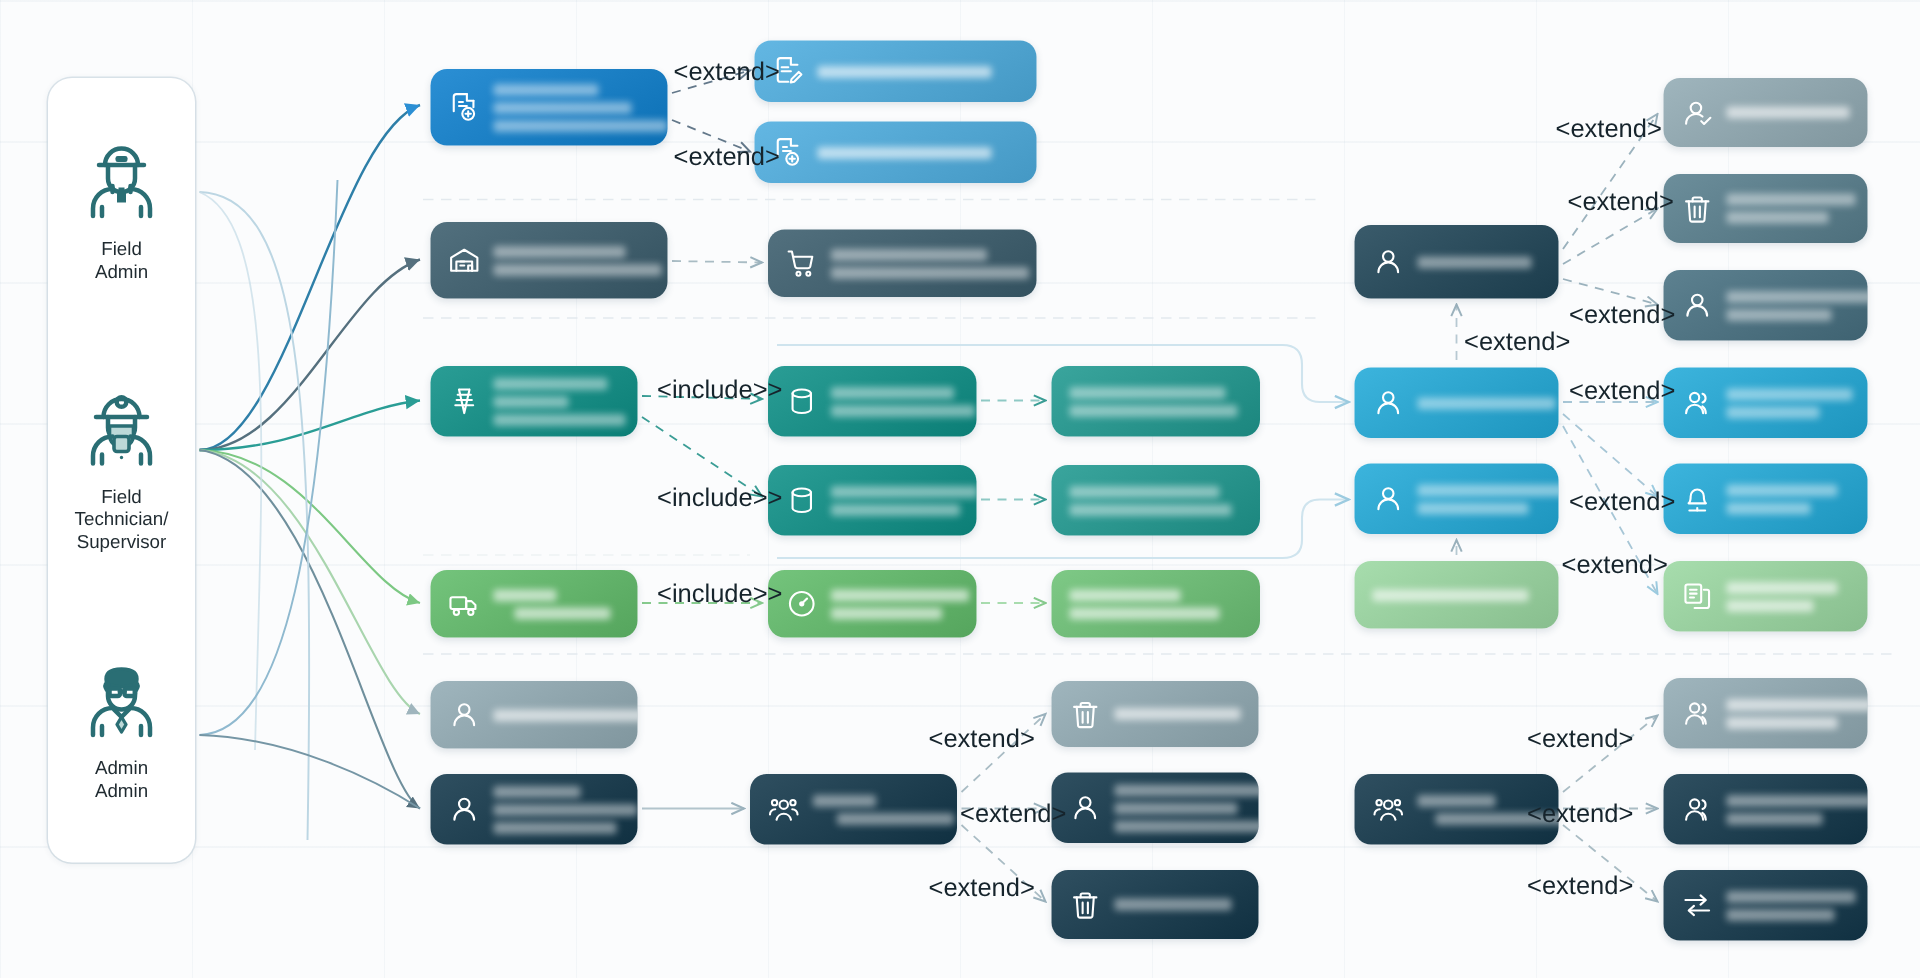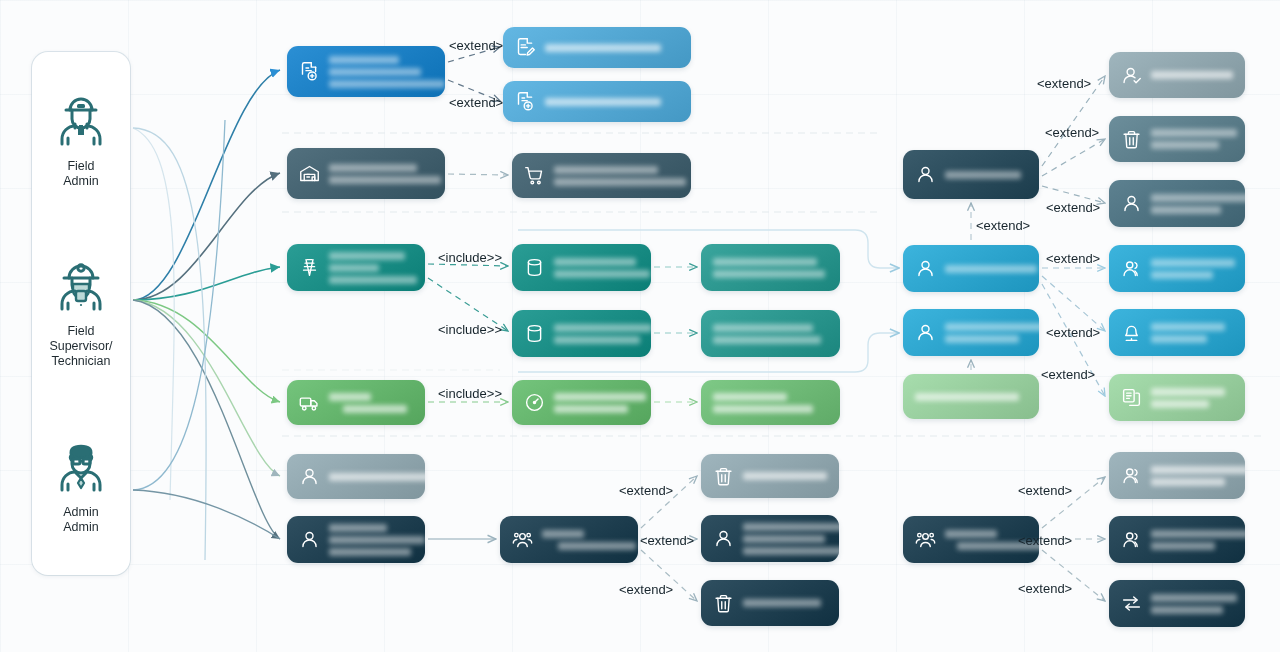--- a/index.html
+++ b/index.html
@@ -42,21 +42,21 @@
     z-index:4;overflow:hidden;
   }
   .uc .ico{flex:0 0 auto;display:flex;align-items:center;justify-content:center;}
   .uc .ico svg{display:block;}
   .uc .txt{flex:1 1 auto;display:flex;flex-direction:column;gap:4px;justify-content:center;}
   
   .bar{height:8px;border-radius:2px;background:rgba(255,255,255,.46);filter:blur(2.6px);}
   .bar.l{background:rgba(255,255,255,.62);}
   
   .rel{
-    position:absolute;font-size:13px;color:#16242c;white-space:nowrap;
+    position:absolute;font-size:17px;color:#16242c;white-space:nowrap;
     z-index:6;font-family:"Liberation Sans", sans-serif;
   }
 </style>
 </head>
 <body>
 
 <div id="canvas"></div>
 
 <svg id="links" viewBox="0 0 1280 652">
   <defs>
@@ -210,21 +210,21 @@
         <line x1="14" y1="21" x2="48" y2="21"></line>
         <path d="M22 21 v7 a9 9 0 0 0 18 0 v-7"></path>
         <path d="M23 27 h16 v6 a8 8 0 0 1 -16 0 z" fill="#bcd9d8" stroke="#2a6e74" stroke-width="2.4"></path>
         <path d="M12 52 v-5 a13 13 0 0 1 13 -13 M50 52 v-5 a13 13 0 0 0 -13 -13"></path>
         <path d="M18 52 v-6 M44 52 v-6"></path>
         <rect x="26" y="34" width="10" height="10" rx="2" fill="#bcd9d8" stroke="#2a6e74" stroke-width="2.4"></rect>
         <circle cx="31" cy="48" r="1.1" fill="#2a6e74" stroke="none"></circle>
       </svg>
     </span>
     <div class="actor-label">
-      <span>Field</span><br><span>Supervisor/</span><br><span>Technician</span>
+      <span>Field</span><br><span>Technician/</span><br><span>Supervisor</span>
     </div>
   </div>
 
   <div class="actor">
     <span>
       <svg width="62" height="62" viewBox="0 0 62 62" fill="none" stroke="#2a6e74" stroke-width="3" stroke-linecap="round" stroke-linejoin="round">
         <path d="M21 17 q-2 -9 10 -9 q12 0 10 9 q2 2 0 5 q-1 -3 -4 -3 q-6 2 -12 0 q-3 0 -4 3 q-2 -3 0 -5z" fill="#2a6e74" stroke="#2a6e74" stroke-width="2.4"></path>
         <path d="M22 18 v8 a9 9 0 0 0 18 0 v-8"></path>
         <rect x="23" y="21" width="7" height="5" rx="1.5"></rect>
         <rect x="33" y="21" width="7" height="5" rx="1.5"></rect>

